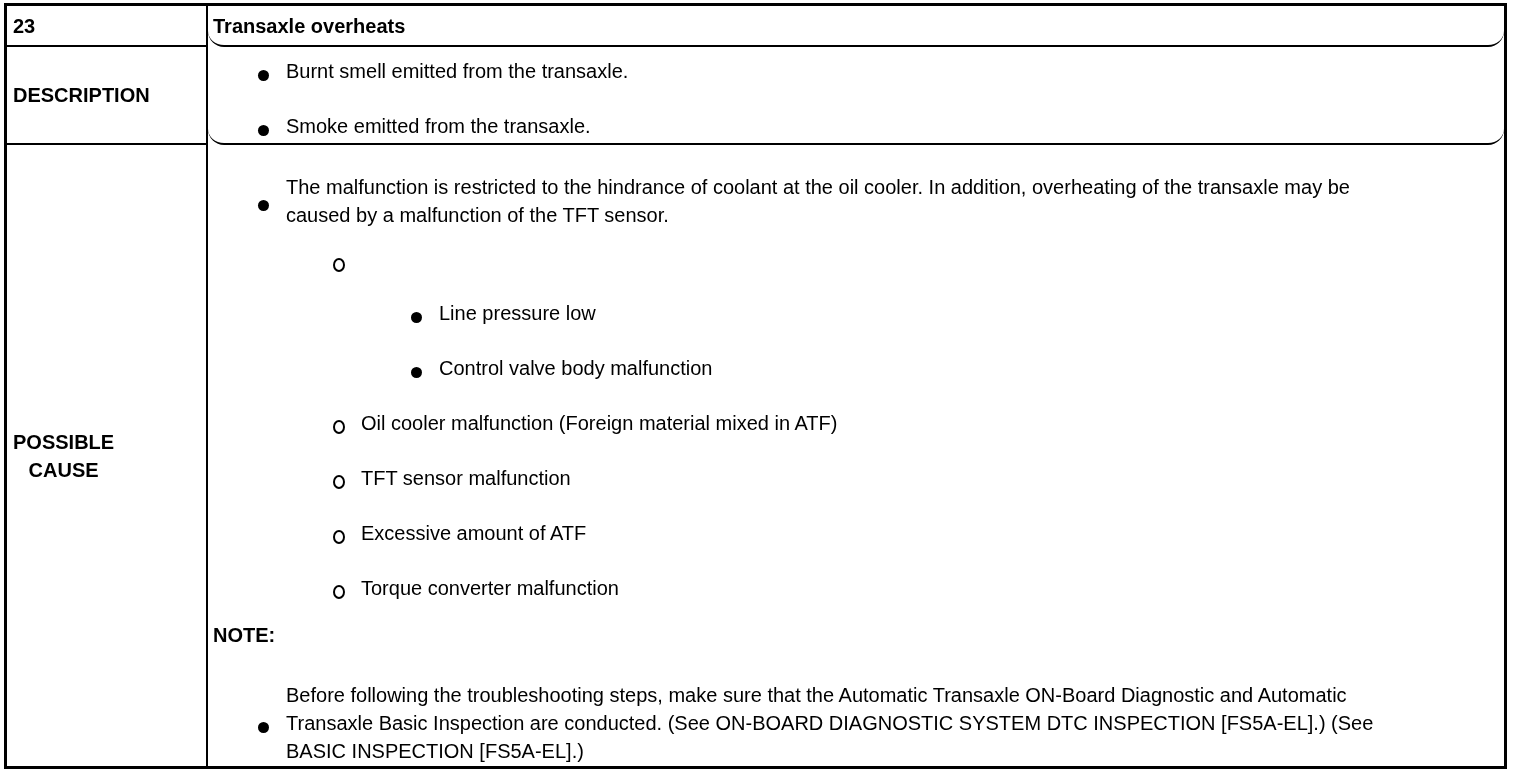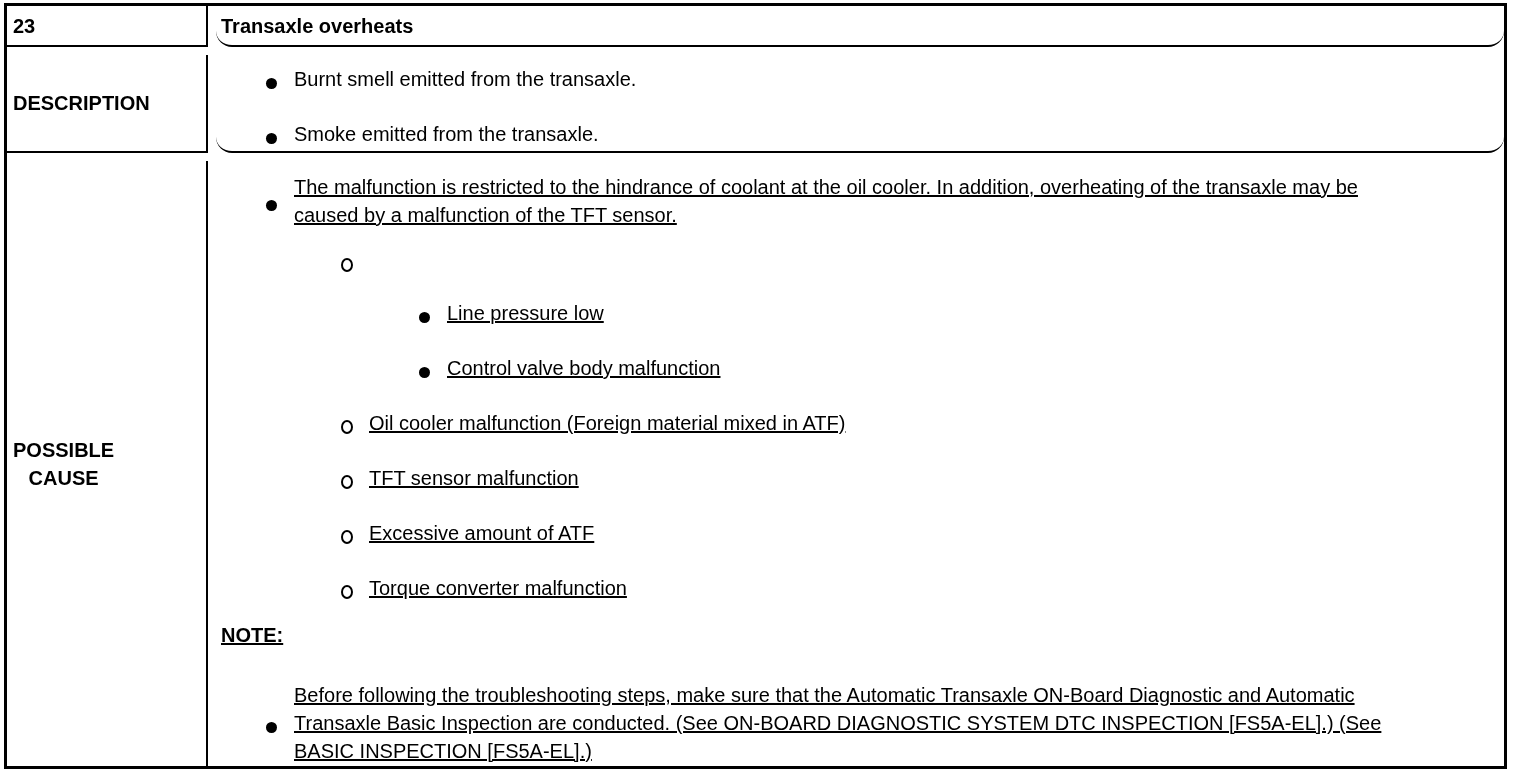--- a/index.html
+++ b/index.html
@@ -17,41 +17,40 @@
     top: 3px;
     width: 1497px;
     height: 760px;
     border: 3px solid #000000;
     display: grid;
     grid-template-columns: 201px 1fr;
     grid-template-rows: 41px 98px 1fr;
     background: #ffffff;
     font-size: 20px;
     line-height: 28px;
-    gap: 8px;
   }
   .cell { box-sizing: border-box; overflow: hidden; }
   .label-cell {
     border-right: 2px solid #000000;
     padding: 0 6px;
     display: flex;
     align-items: center;
     font-weight: bold;
   }
   .hline { border-bottom: 2px solid #000000; }
   .content-cell { padding-left: 5px; border-radius: 16px; }
   .title-cell {
     display: flex;
     align-items: center;
     font-weight: bold;
   }
   .pre-line { white-space: pre-line; text-align: center; }
 
   .desc-cell { padding-top: 10px; }
-  .cause-cell { padding-top: 12px; text-decoration: underline; }
+  .cause-cell { padding-top: 28px; }
 
   .li { display: flex; align-items: center; }
   .li .btxt { flex: 1 1 auto; }
   .bullet {
     flex: 0 0 28px;
     display: block;
   }
   .dot {
     display: block;
     width: 11px;

